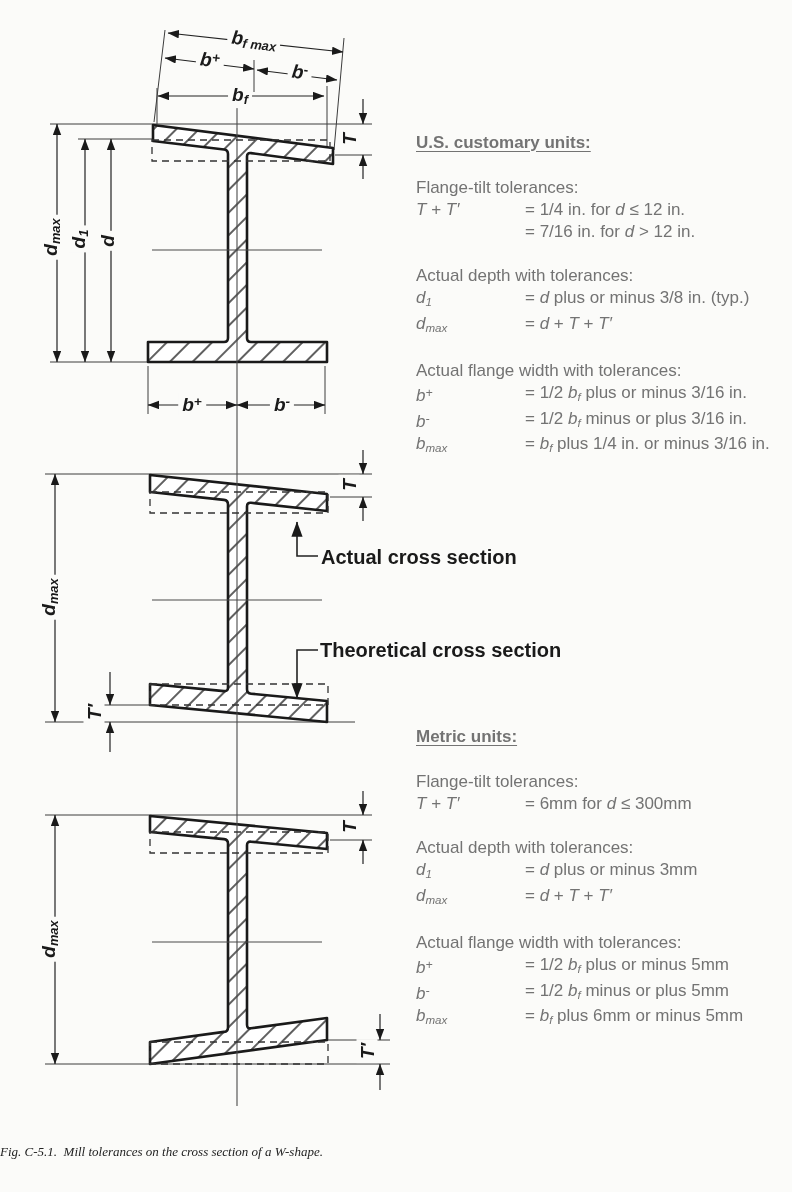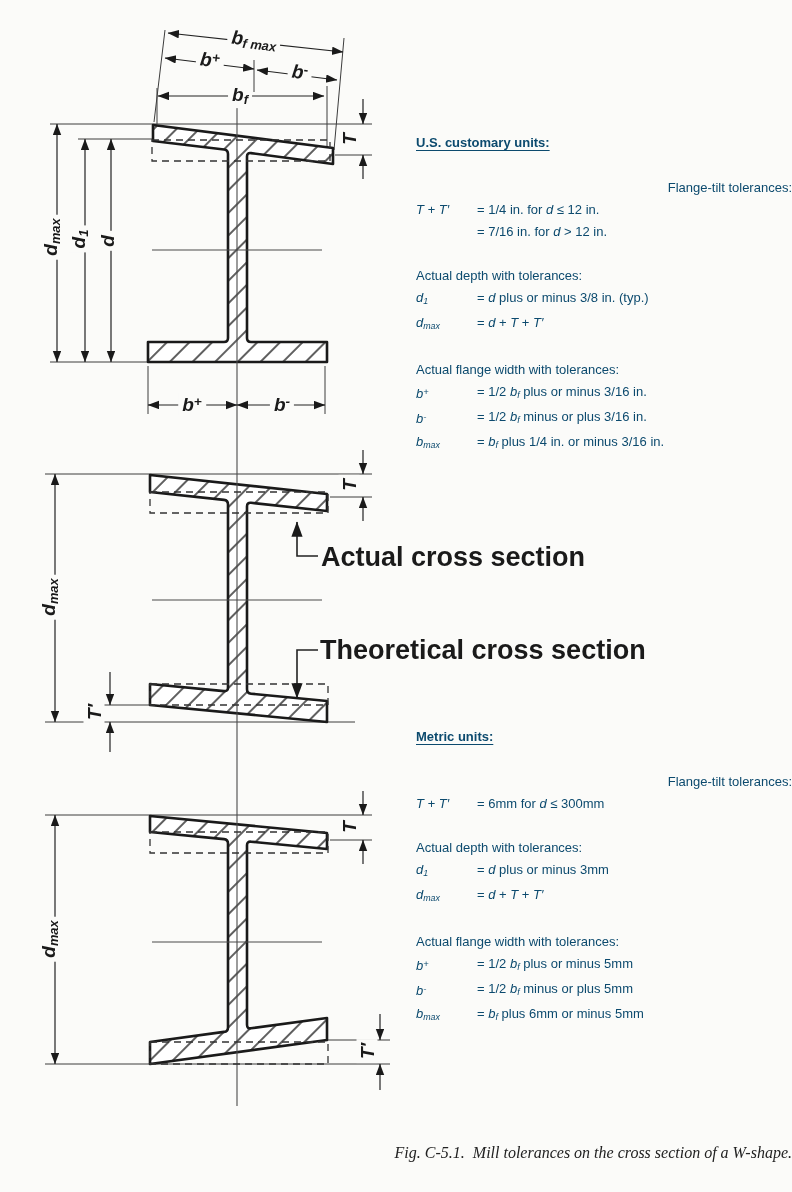--- a/index.html
+++ b/index.html
@@ -14,39 +14,39 @@
   .cl line{stroke:#4a4a4a;stroke-width:1.1;}
   .dim line{stroke:#222;stroke-width:1.2;}
   .theo rect{fill:none;stroke:#333;stroke-width:1.3;stroke-dasharray:7 5;}
   .leader path{stroke:#222;stroke-width:1.6;fill:none;}
 
   
   .dlabel{position:absolute;transform:translate(-50%,-50%);font-size:19px;font-weight:700;
           line-height:1;white-space:nowrap;background:var(--bg);padding:1px 4px;}
   .dlabel.rot{transform:translate(-50%,-50%) rotate(-90deg);}
   .dlabel.tilt{transform:translate(-50%,-50%) rotate(6.5deg);}
-  .llabel{position:absolute;transform:translateY(-50%);font-size:27px;font-weight:600;white-space:nowrap;}
+  .llabel{position:absolute;transform:translateY(-50%);font-size:20px;font-weight:600;white-space:nowrap;}
 
   
   .v{font-style:italic;}
   .sb{font-style:italic;font-size:0.68em;vertical-align:-0.22em;}
   .sp{font-style:italic;font-size:0.72em;vertical-align:0.35em;}
 
   
-  .tblock{position:absolute;width:376px;font-size:13px;line-height:22px;color:#0c4a6e;}
+  .tblock{position:absolute;width:376px;font-size:17px;line-height:22px;color:#737373;}
   .bhead{text-decoration:underline;text-underline-offset:3px;margin-bottom:23px;font-weight:600;}
   .ftitle{margin-top:22px;}
-  .ftitle:first-child{margin-top:16px;text-align:right;}
-  .frow{display:flex;}
+  .ftitle:first-child{margin-top:16px;}
+  .frow{display:flex;gap:48px;}
   .lhs{flex:0 0 61px;}
   .rhs{flex:1;}
 
-  .caption{position:absolute;left:0;right:0;top:1144px;text-align:right;
+  .caption{position:absolute;left:0;right:0;top:1144px;text-align:left;
            font-family:"Liberation Serif","DejaVu Serif",serif;font-style:italic;
-           font-size:16px;color:#222;white-space:pre;}
+           font-size:13px;color:#222;white-space:pre;}
 </style>
 </head>
 <body>
 
 <div class="page">
 
   <svg width="792" height="1192" viewBox="0 0 792 1192">
     <defs>
       <marker id="arw" markerWidth="10" markerHeight="8" refX="9.2" refY="3.5" orient="auto-start-reverse">
         <path d="M0,0 L9.5,3.5 L0,7 Z" fill="#1a1a1a"></path>

